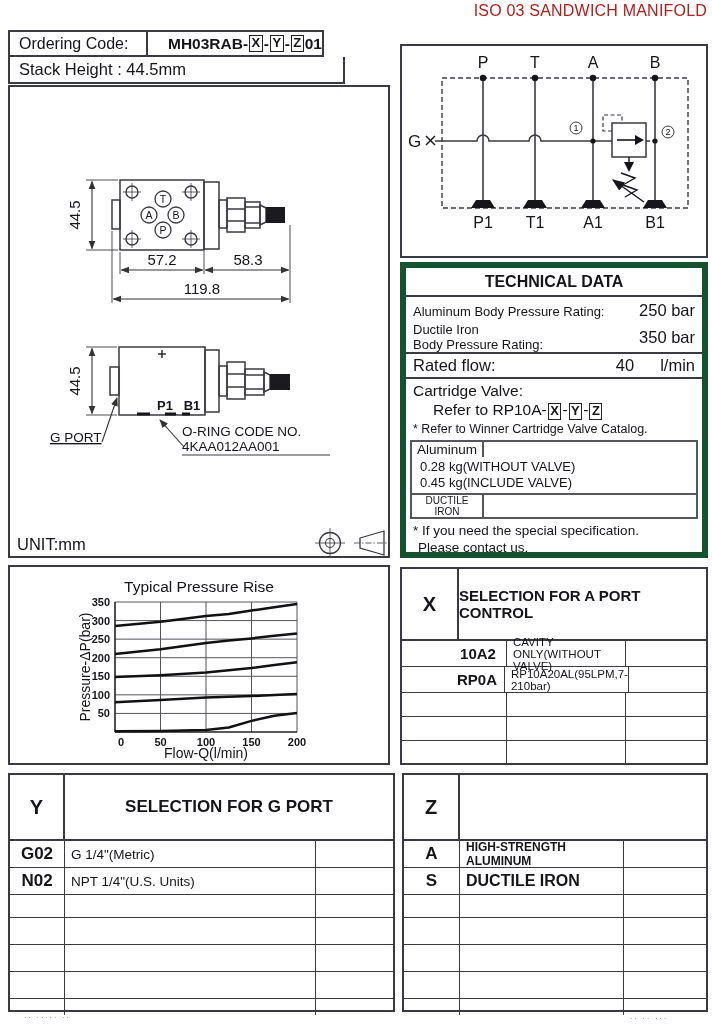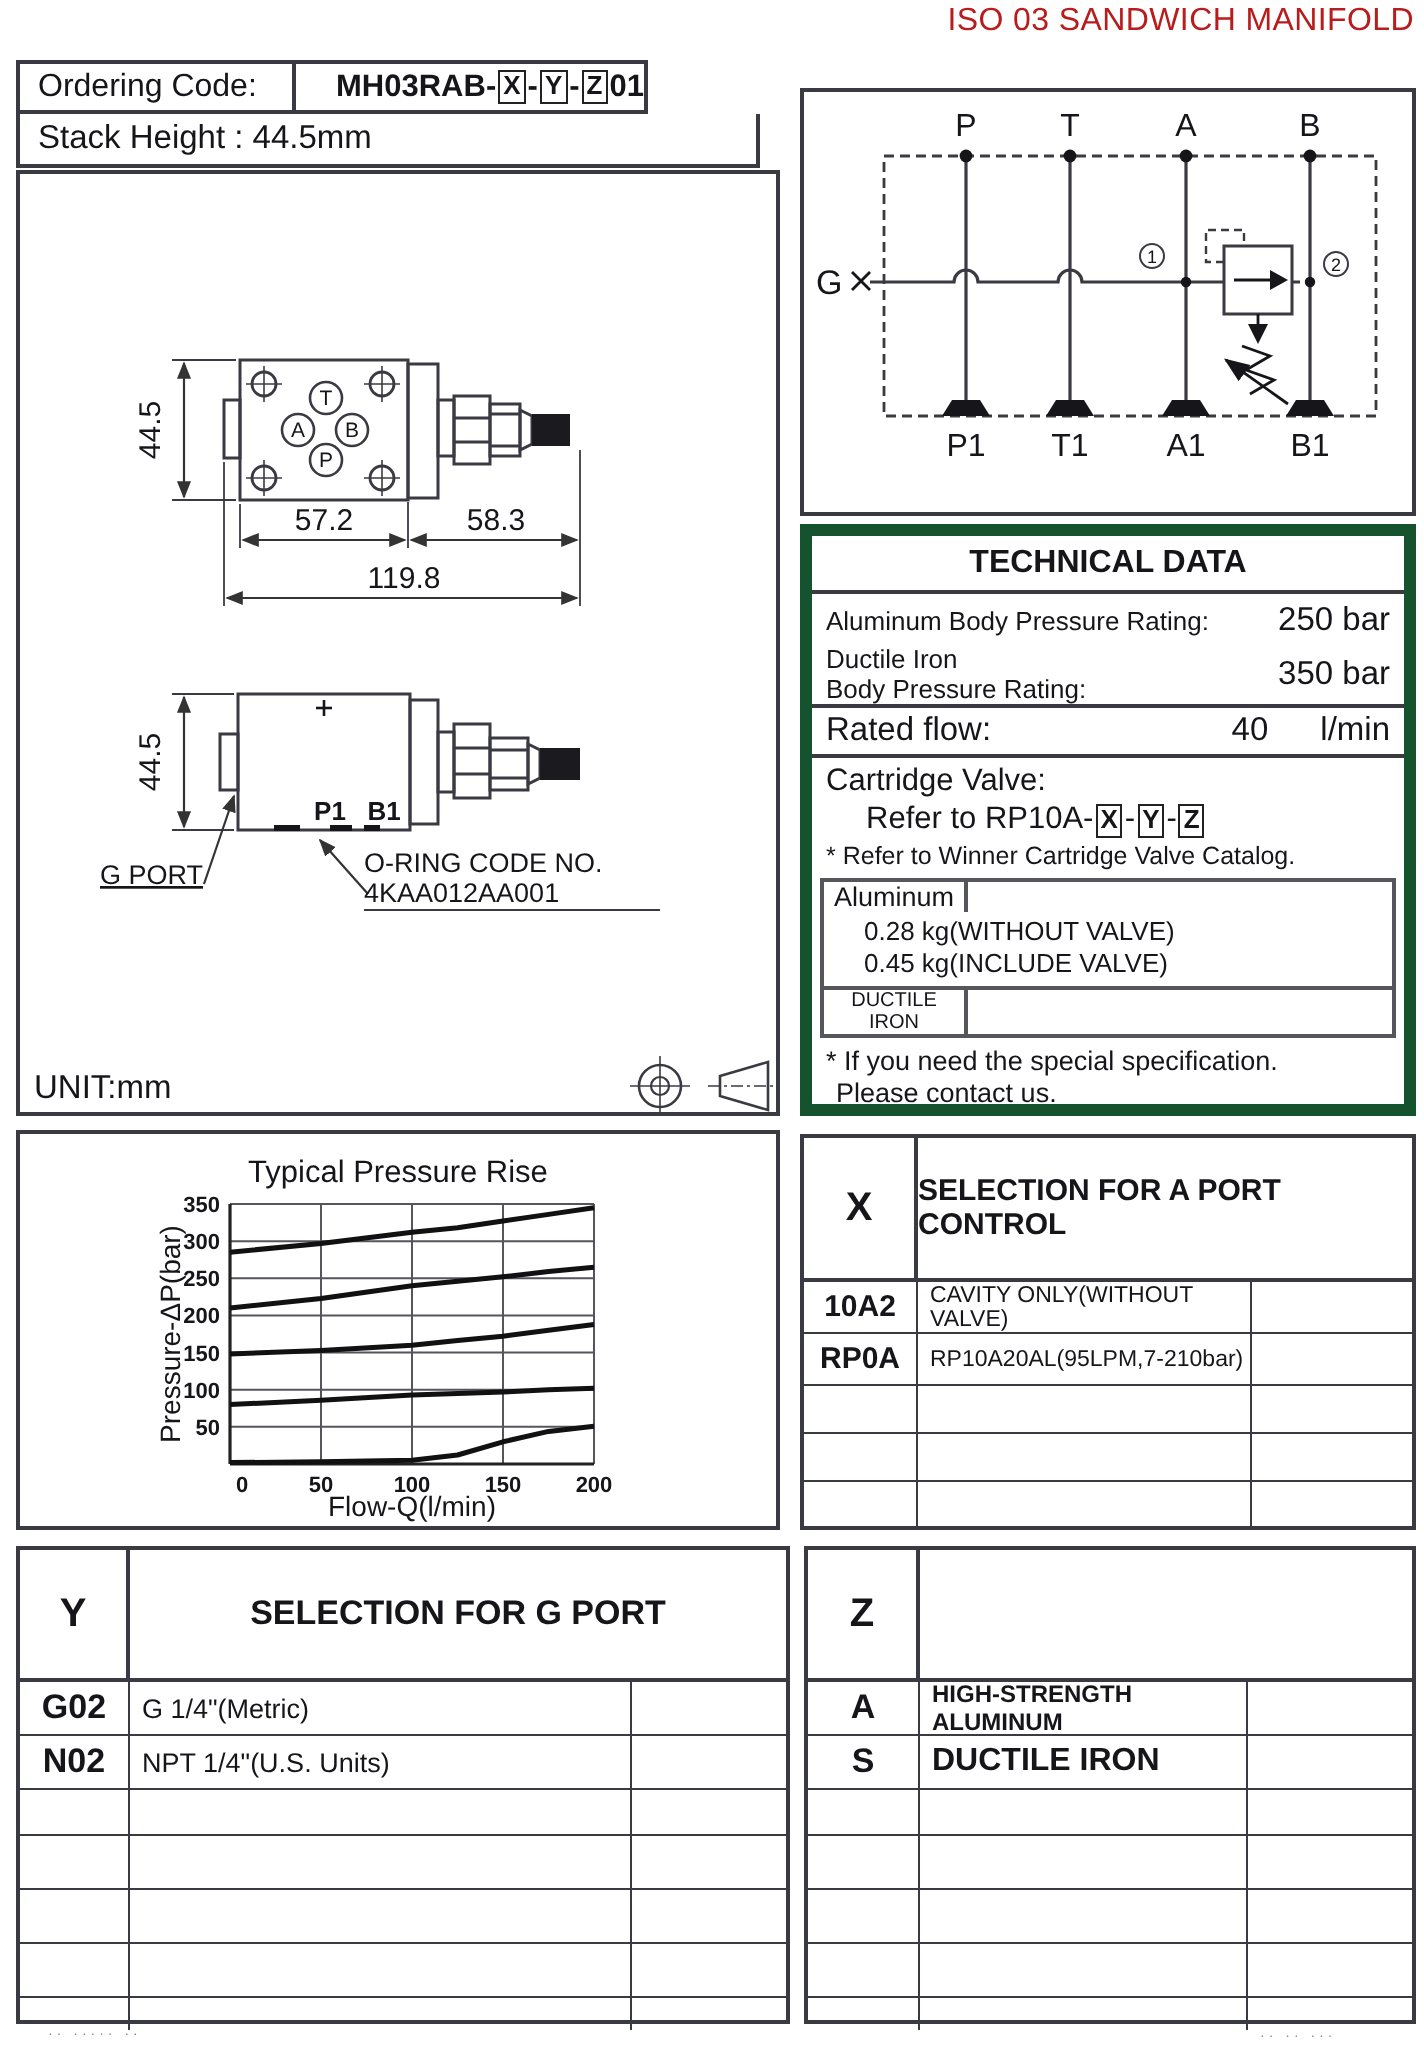--- a/index.html
+++ b/index.html
@@ -15,21 +15,21 @@
   .page-title {
     right: 5px; top: 2px; font-size: 16px; font-weight: normal; color: #b91c1c;
     letter-spacing: 0.2px;
   }
 
   
   .order-box { left: 8px; top: 30px; width: 316px; height: 27px; border: 2px solid #3a3a42; display: flex; }
   .order-label { width: 148px; border-right: 2px solid #3a3a42; font-size: 16px; display:flex; align-items:center; padding-left: 9px; }
   .order-value { flex: 1; display:flex; align-items:center; padding-left: 20px; font-size: 15.5px; font-weight: bold; white-space: nowrap; }
   .codebox { display:inline-block; border: 1.5px solid #222; padding: 0 1.5px; margin: 0 1px; font-size: 13px; line-height: 1.15; font-weight: bold; }
-  .stack-box { left: 8px; top: 57px; width: 372px; height: 27px; border: 2px solid #3a3a42; border-top: none; display:flex; align-items:center; padding-left: 9px; font-size: 16.5px; }
+  .stack-box { left: 8px; top: 57px; width: 337px; height: 27px; border: 2px solid #3a3a42; border-top: none; display:flex; align-items:center; padding-left: 9px; font-size: 16.5px; }
 
   
   .draw-box    { left: 8px;   top: 85px;  width: 382px; height: 473px; border: 2px solid #3a3a42; }
   .circuit-box { left: 400px; top: 44px;  width: 308px; height: 214px; border: 2px solid #3a3a42; }
   .tech-box    { left: 400px; top: 262px; width: 308px; height: 296px; border: 6px solid #14532d; }
   .chart-box   { left: 8px;   top: 565px; width: 382px; height: 200px; border: 2px solid #3a3a42; }
 
   .unit-label { left: 7px; top: 448px; font-size: 16.5px; }
 
   
@@ -42,21 +42,21 @@
   .td-flow { display:flex; justify-content:space-between; align-items:center; padding: 2px 7px; border-bottom: 2px solid #3a3a42; font-size: 16.5px; }
   .td-flow-right { display:flex; gap: 26px; }
   .td-cart { padding: 3px 7px 2px 7px; }
   .td-cart-l1 { font-size: 15.5px; }
   .td-cart-l2 { font-size: 15.5px; padding-left: 20px; margin-top: 1px; white-space:nowrap; }
   .td-cart-note { font-size: 12.5px; margin-top: 2px; }
   .wt-table { margin: 2px 4px 0 4px; border: 2px solid #55555c; }
   .wt-row { display: flex; border-bottom: 2px solid #55555c; flex-direction: column; }
   .wt-row:last-child { border-bottom: none; }
   .wt-label { width: 72px; border-right: 2px solid #55555c; display:flex; align-items:center; justify-content:center; text-align:center; }
-  .wt-vals { flex:1; padding: 2px 20px; font-size: 13px; line-height: 1.25; white-space:nowrap; }
+  .wt-vals { flex:1; padding: 2px 8px; font-size: 13px; line-height: 1.25; white-space:nowrap; }
   .td-note { padding: 4px 7px; font-size: 13.5px; line-height: 1.25; }
 
   
   .chart-title { top: 11px; width: 100%; text-align: center; font-size: 15.5px; }
   .grid  { stroke: #55555c; stroke-width: 1; }
   .axis  { stroke: #222;    stroke-width: 1.6; }
   .curve { stroke: #111; stroke-width: 2.5; fill: none; stroke-linejoin: round; }
   .tick  { font-size: 11px; fill: #16161a; font-weight: bold; font-family: "Liberation Sans", sans-serif; }
   .axlab { font-size: 14px; fill: #16161a; font-family: "Liberation Sans", sans-serif; }
 
@@ -70,21 +70,21 @@
   .sel-head-title { flex:1; display:flex; align-items:center; justify-content:center; font-weight:bold; }
   .sel-row { display:flex; border-bottom: 1.5px solid #3a3a42; }
   .sel-row:last-child { border-bottom:none; }
   .sel-code { display:flex; align-items:center; justify-content:center; font-weight:bold; border-right: 1.5px solid #3a3a42; }
   .sel-desc { flex:1; display:flex; align-items:center; padding-left: 6px; }
   .sel-extra { border-left: 1.5px solid #3a3a42; }
 
   .sel-x .sel-head { height: 72px; } .sel-x .sel-head-title { font-size: 15px; }
   .sel-x .sel-head-code, .sel-x .sel-code { width: 57px; }
   .sel-x .sel-row { height: 26px; }  .sel-x .sel-row.empty { height: 24px; }
-  .sel-x .sel-code { font-size: 15px; }
+  .sel-x .sel-code { font-size: 15px; margin-left: 48px; }
   .sel-x .sel-desc { font-size: 11.5px; font-weight: 500; }
   .sel-x .sel-extra { width: 81px; }
 
   .sel-y .sel-head, .sel-z .sel-head { height: 66px; }
   .sel-y .sel-head-title, .sel-z .sel-head-title { font-size: 17px; }
   .sel-y .sel-head-code, .sel-y .sel-code { width: 55px; }
   .sel-z .sel-head-code, .sel-z .sel-code { width: 56px; }
   .sel-y .sel-row, .sel-z .sel-row { height: 27px; }
   .sel-y .sel-row.empty, .sel-z .sel-row.empty { height: 27px; }
   .sel-y .sel-row.empty.short, .sel-z .sel-row.empty.short { height: 16px; }

